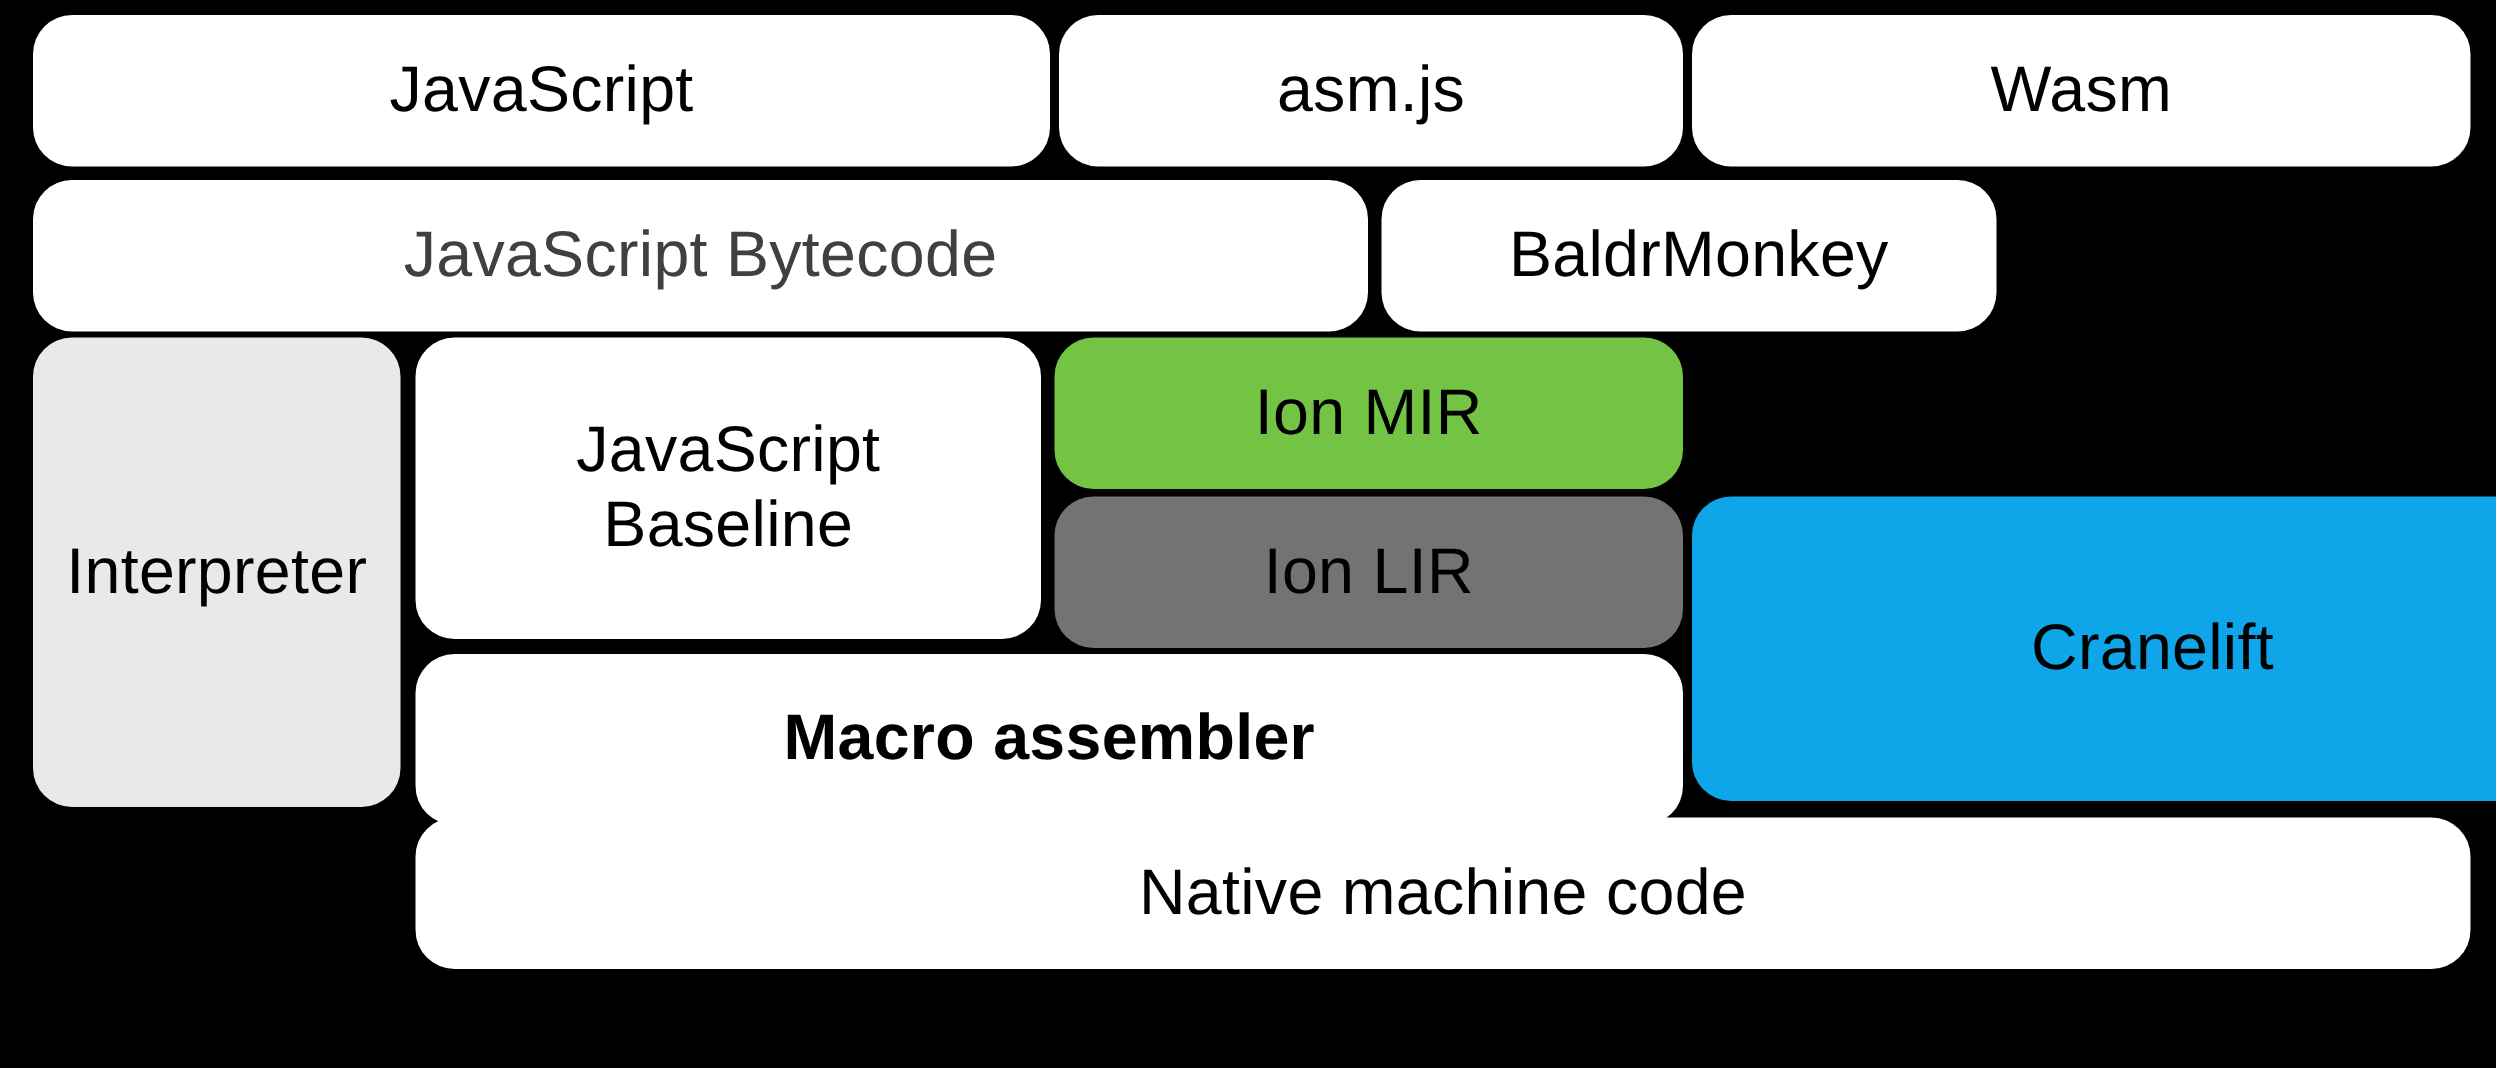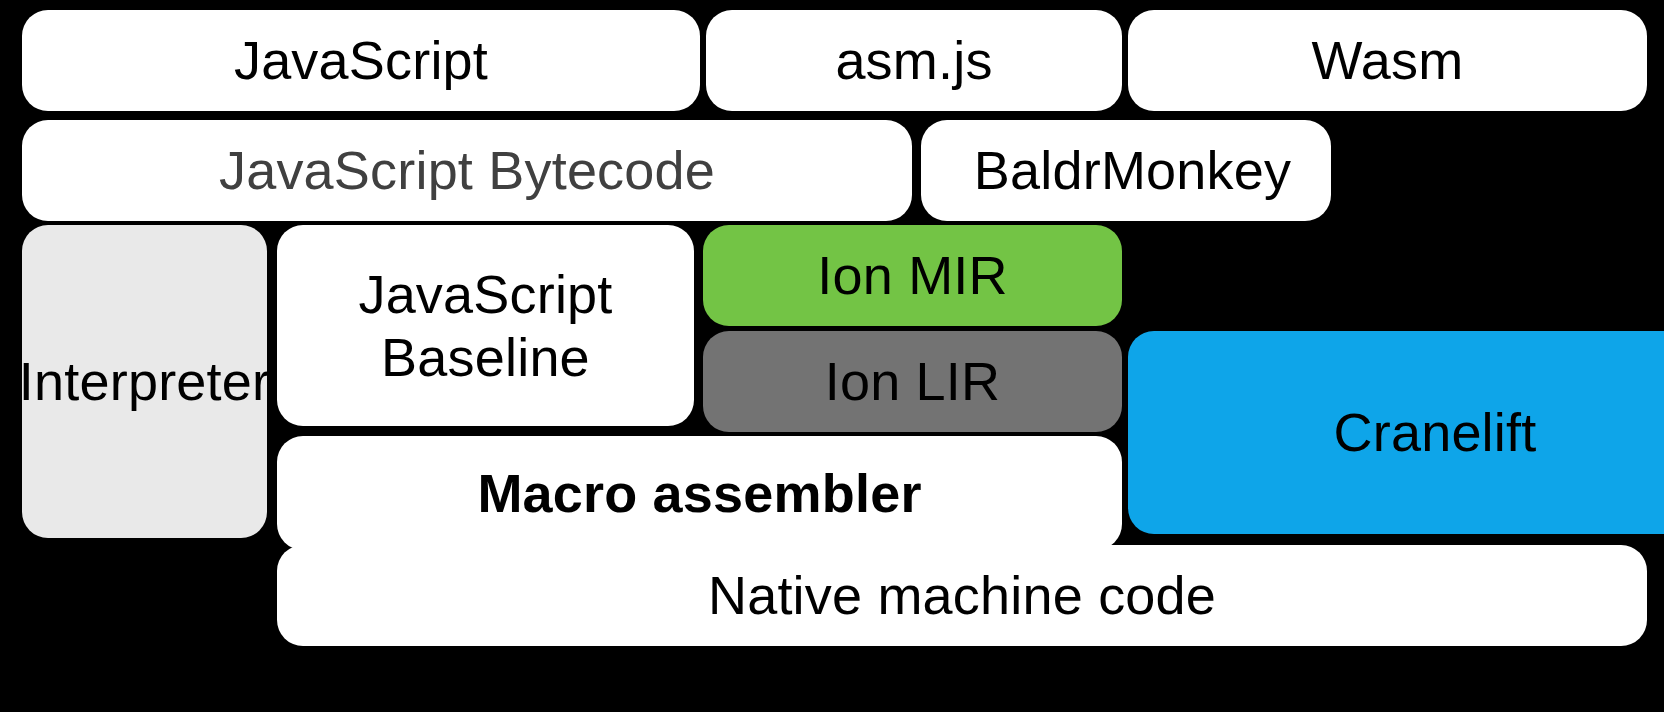--- a/index.html
+++ b/index.html
@@ -18,21 +18,21 @@
   }
   .node {
     position: absolute;
     box-sizing: border-box;
     border-radius: 26px;
     display: flex;
     align-items: center;
     justify-content: center;
     text-align: center;
     color: #000000;
-    font-size: 54px;
+    font-size: 43px;
     line-height: 1.16;
     letter-spacing: 0.2px;
     font-weight: 400;
     white-space: pre-line;
     user-select: none;
   }
   .fill-white { background: #ffffff; }
   .fill-gray  { background: #e9e9e9; }
   .fill-green { background: #73c445; }
   .fill-pink  { background: #f5778c; }

